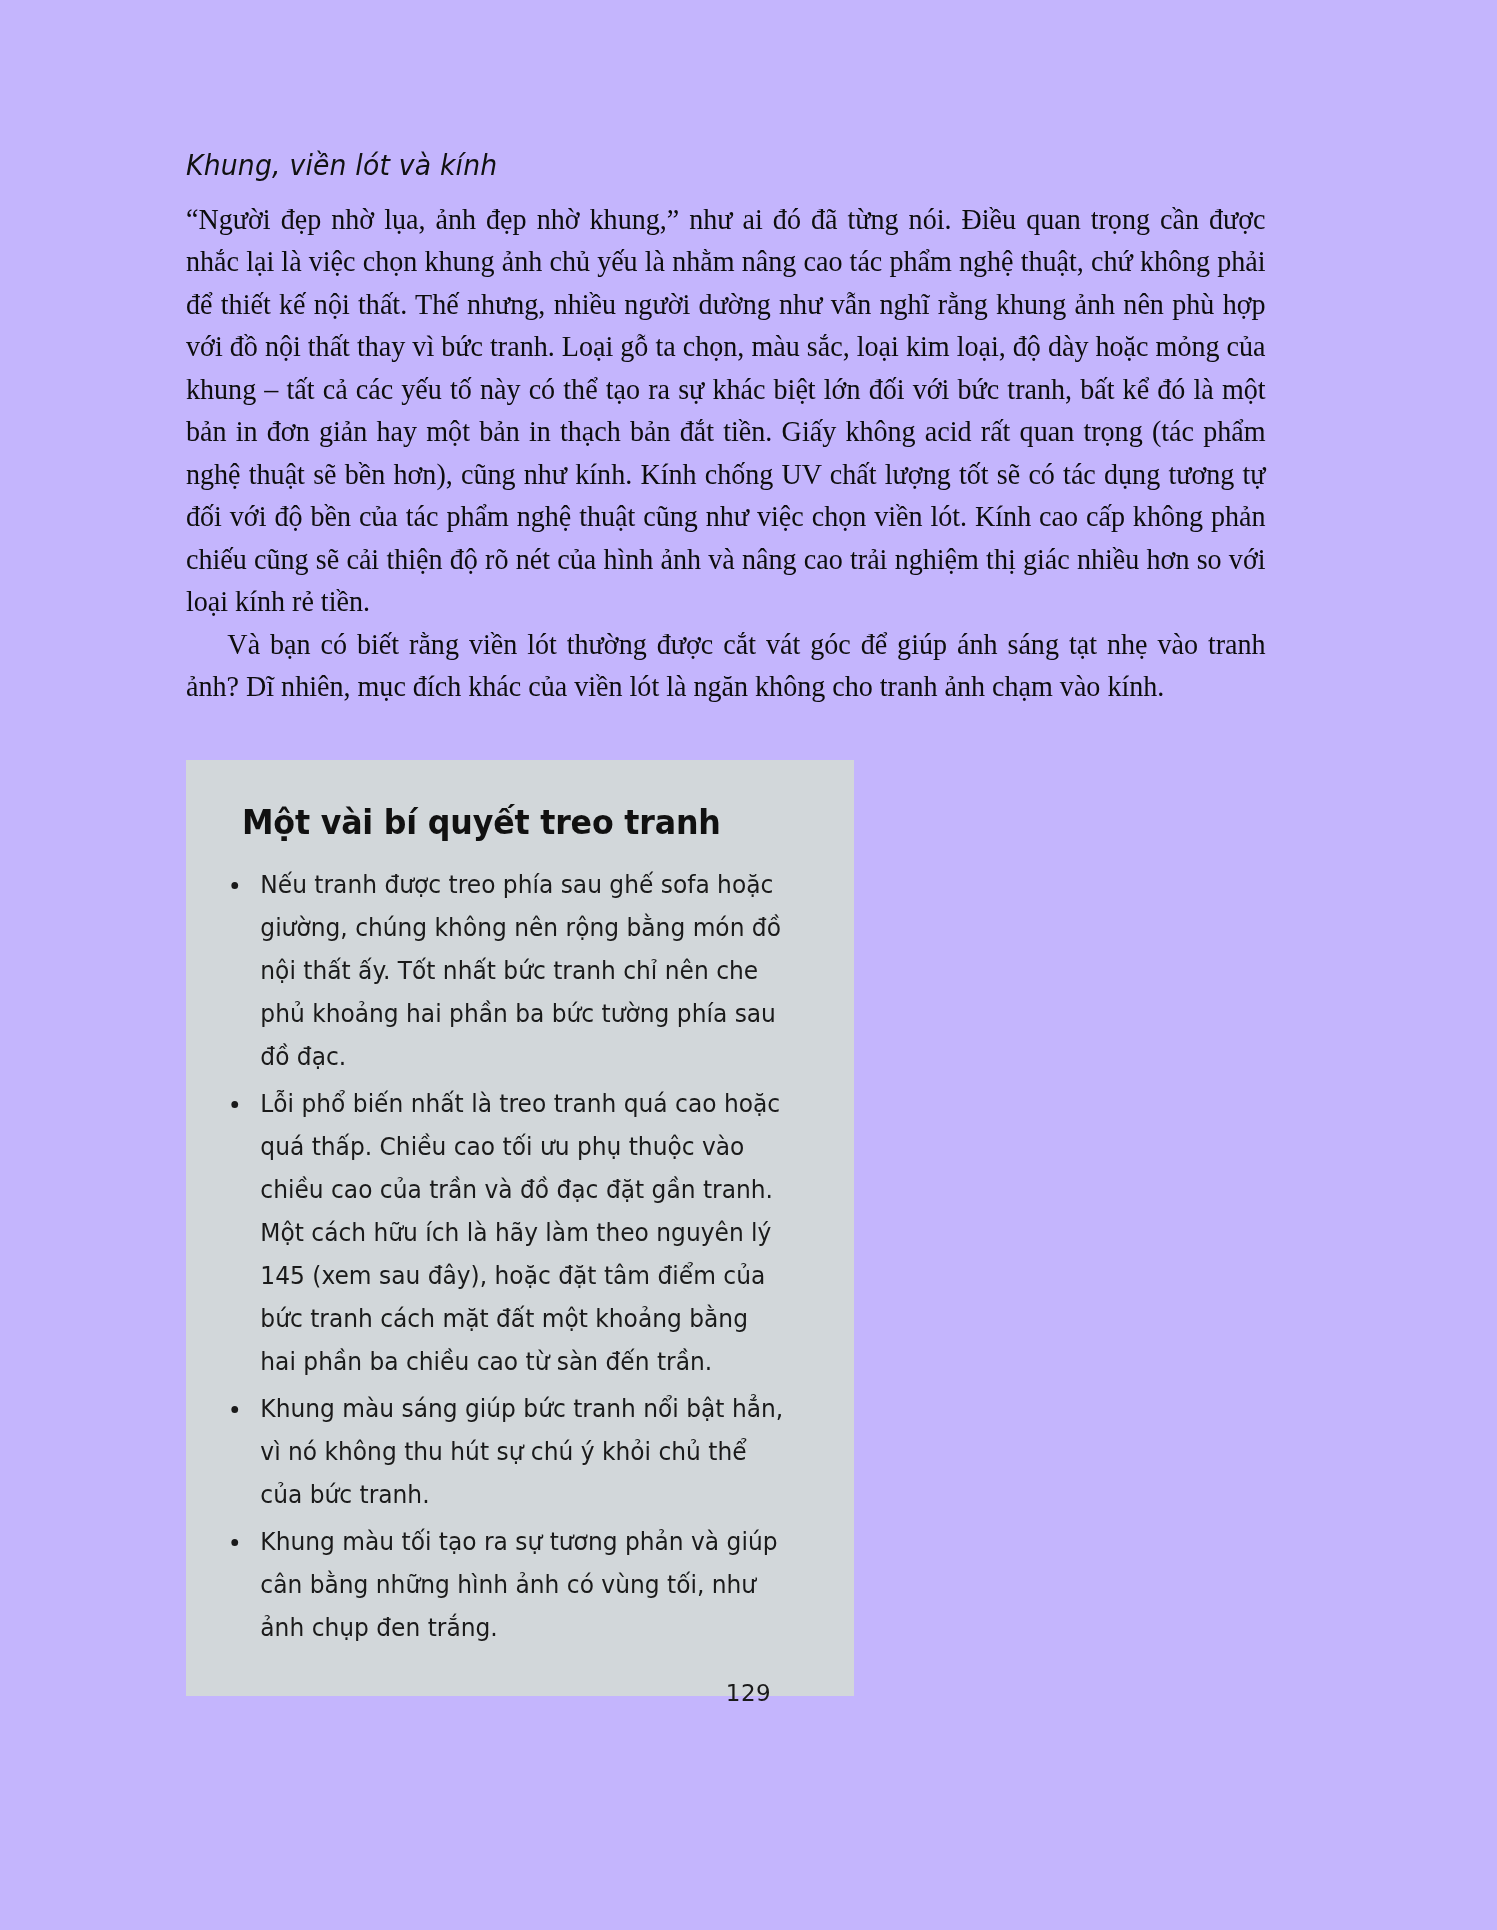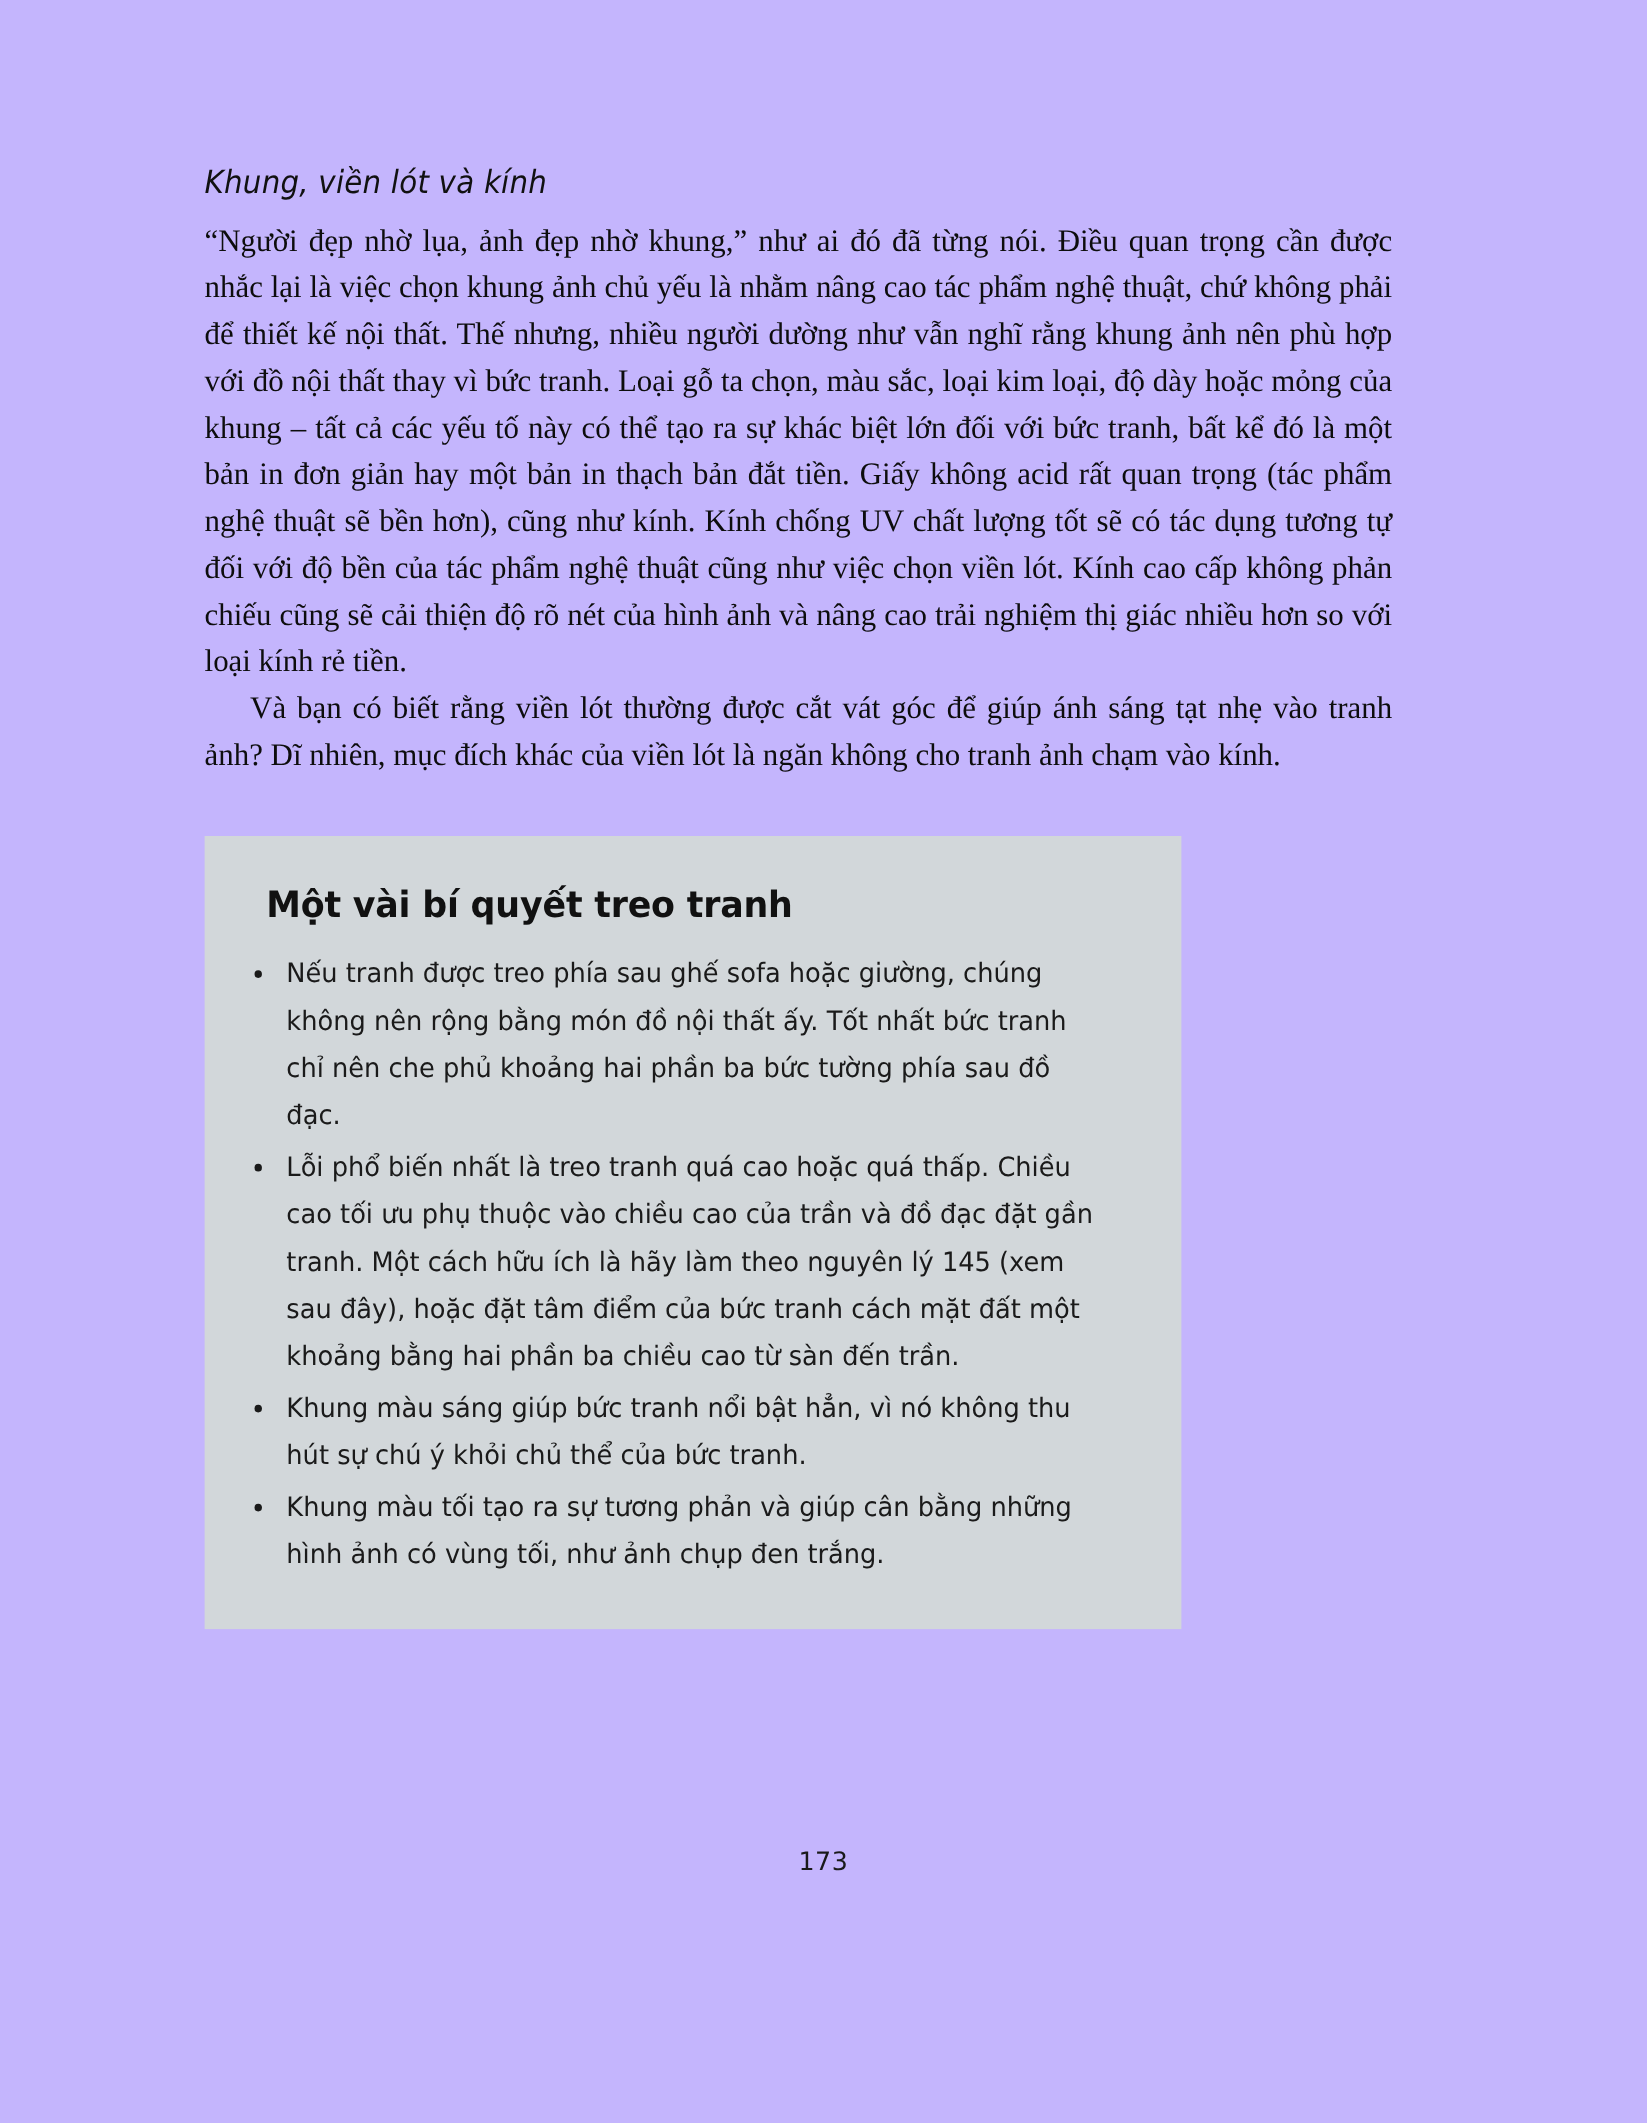--- a/index.html
+++ b/index.html
@@ -61,21 +61,21 @@
   .body-par + .body-par {
     text-indent: 42px;
     margin-top: 0px;
   }
 
   
   .callout {
     position: absolute;
     left: 186px;
     top: 760px;
-    width: 888px;
+    width: 668px;
     background: #d2d7da;
     padding: 44px 44px 46px 28px;
     box-sizing: border-box;
   }
 
   .callout-title {
     font-family: "DejaVu Sans", sans-serif;
     font-weight: 700;
     font-size: 33px;
     line-height: 1.15;
@@ -159,15 +159,15 @@
         <span class="tip-bullet"></span>
         <span>Khung màu sáng giúp bức tranh nổi bật hẳn, vì nó không thu hút sự chú ý khỏi chủ thể của bức tranh.</span>
       </li>
       <li class="tip-item">
         <span class="tip-bullet"></span>
         <span>Khung màu tối tạo ra sự tương phản và giúp cân bằng những hình ảnh có vùng tối, như ảnh chụp đen trắng.</span>
       </li>
     </ul>
   </div>
 
-  <div class="page-number">173</div>
+  <div class="page-number">129</div>
 
 </div>
 
 </body></html>

